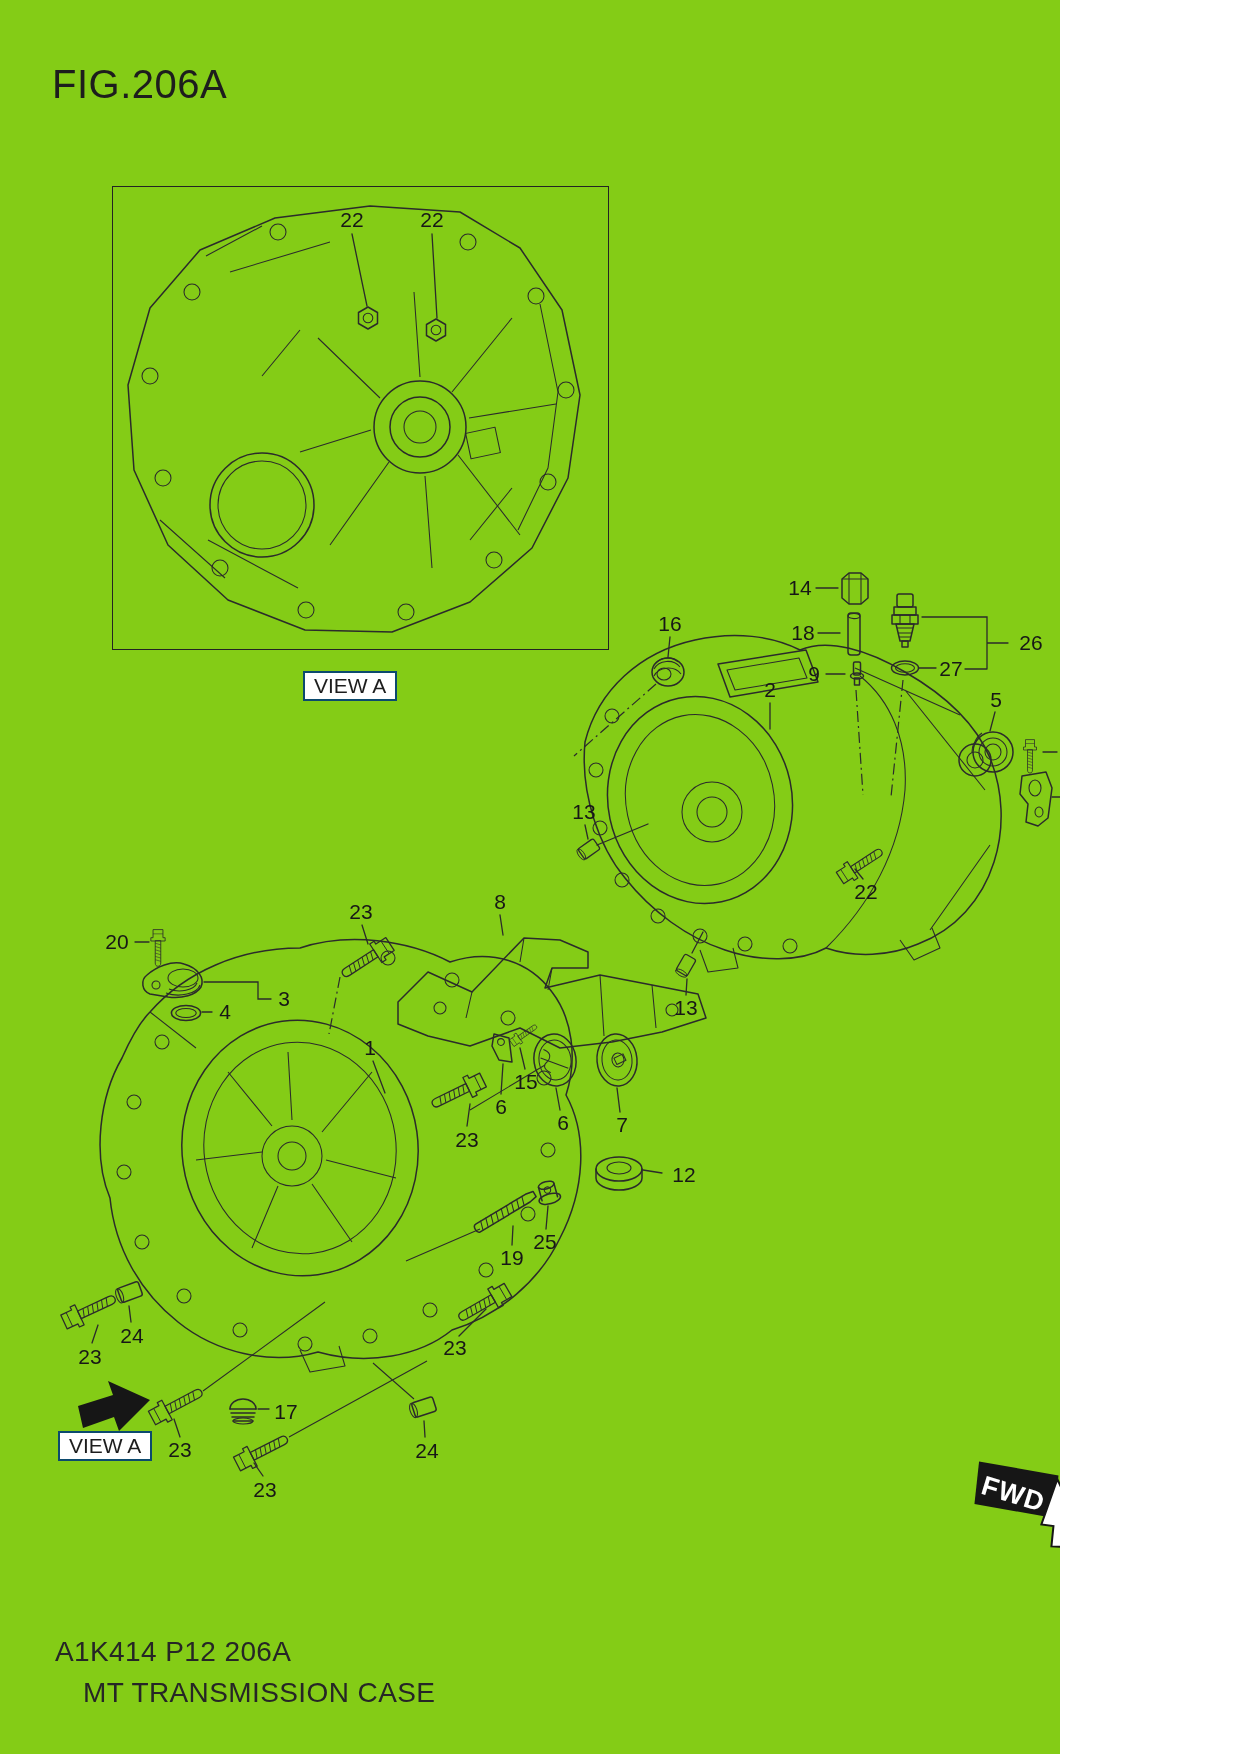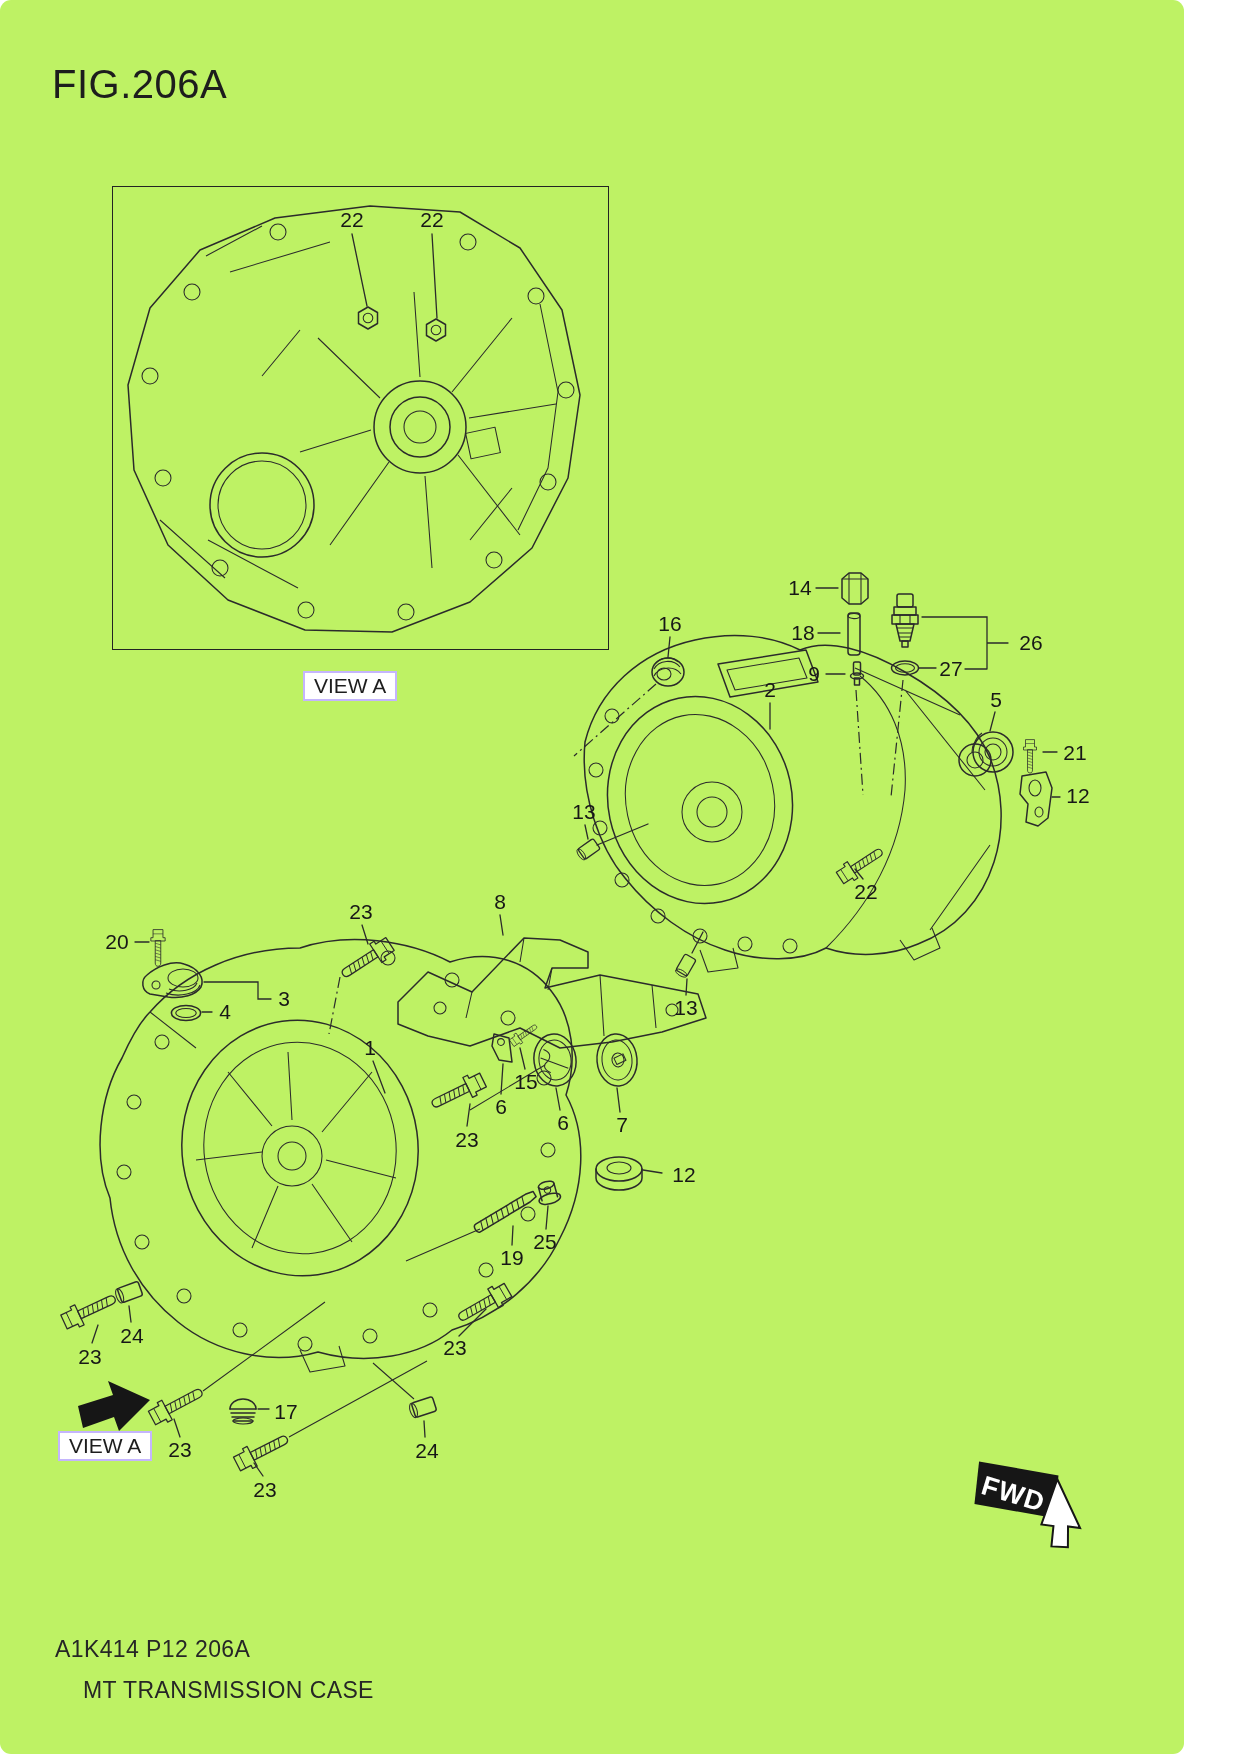--- a/index.html
+++ b/index.html
@@ -1,23 +1,23 @@
 <!DOCTYPE html>
 <html><head>
 <meta charset="utf-8">
 <style>
   html,body{margin:0;padding:0;background:#ffffff;}
-  .page{position:relative;width:1184px;height:1754px;background:#bef264;overflow:hidden;
-        font-family:"Liberation Sans", sans-serif;color:#1d1d1d;border-radius:11px;}
+  .page{position:relative;width:1060px;height:1754px;background:#84cc16;overflow:hidden;
+        font-family:"Liberation Sans", sans-serif;color:#1d1d1d;}
   .fig-title{position:absolute;left:52px;top:62px;font-size:40px;font-weight:500;letter-spacing:.5px;}
   .inset-box{position:absolute;left:112px;top:186px;width:495px;height:462px;border:1.7px solid #232323;}
-  .box-label{position:absolute;border:2px solid #c4b5fd;font-size:21px;font-weight:500;
+  .box-label{position:absolute;border:2px solid #0c4a6e;font-size:21px;font-weight:500;
              padding:0 9px;line-height:26px;background:#fff;white-space:nowrap;}
   .co{position:absolute;transform:translate(-50%,-50%);font-size:21px;color:#171717;white-space:nowrap;}
-  .footer-line{position:absolute;left:55px;font-size:23px;letter-spacing:.4px;color:#262626;}
+  .footer-line{position:absolute;left:55px;font-size:28px;letter-spacing:.4px;color:#262626;}
   svg.art{position:absolute;left:0;top:0;width:1240px;height:1754px;}
   .ln{fill:none;stroke:#2b2b2b;stroke-width:1.5;stroke-linejoin:round;stroke-linecap:round;}
   .thin{fill:none;stroke:#2b2b2b;stroke-width:1.05;stroke-linejoin:round;}
   .lead{fill:none;stroke:#2b2b2b;stroke-width:1.3;stroke-linecap:round;}
   .dash{fill:none;stroke:#2b2b2b;stroke-width:1.2;stroke-dasharray:11 4 2 4;}
   .blk{fill:#161616;stroke:none;}
   .fwd-t{font-family:"Liberation Sans",sans-serif;font-size:27px;font-weight:bold;fill:#ffffff;letter-spacing:1px;}
 </style>
 </head>
 <body>

